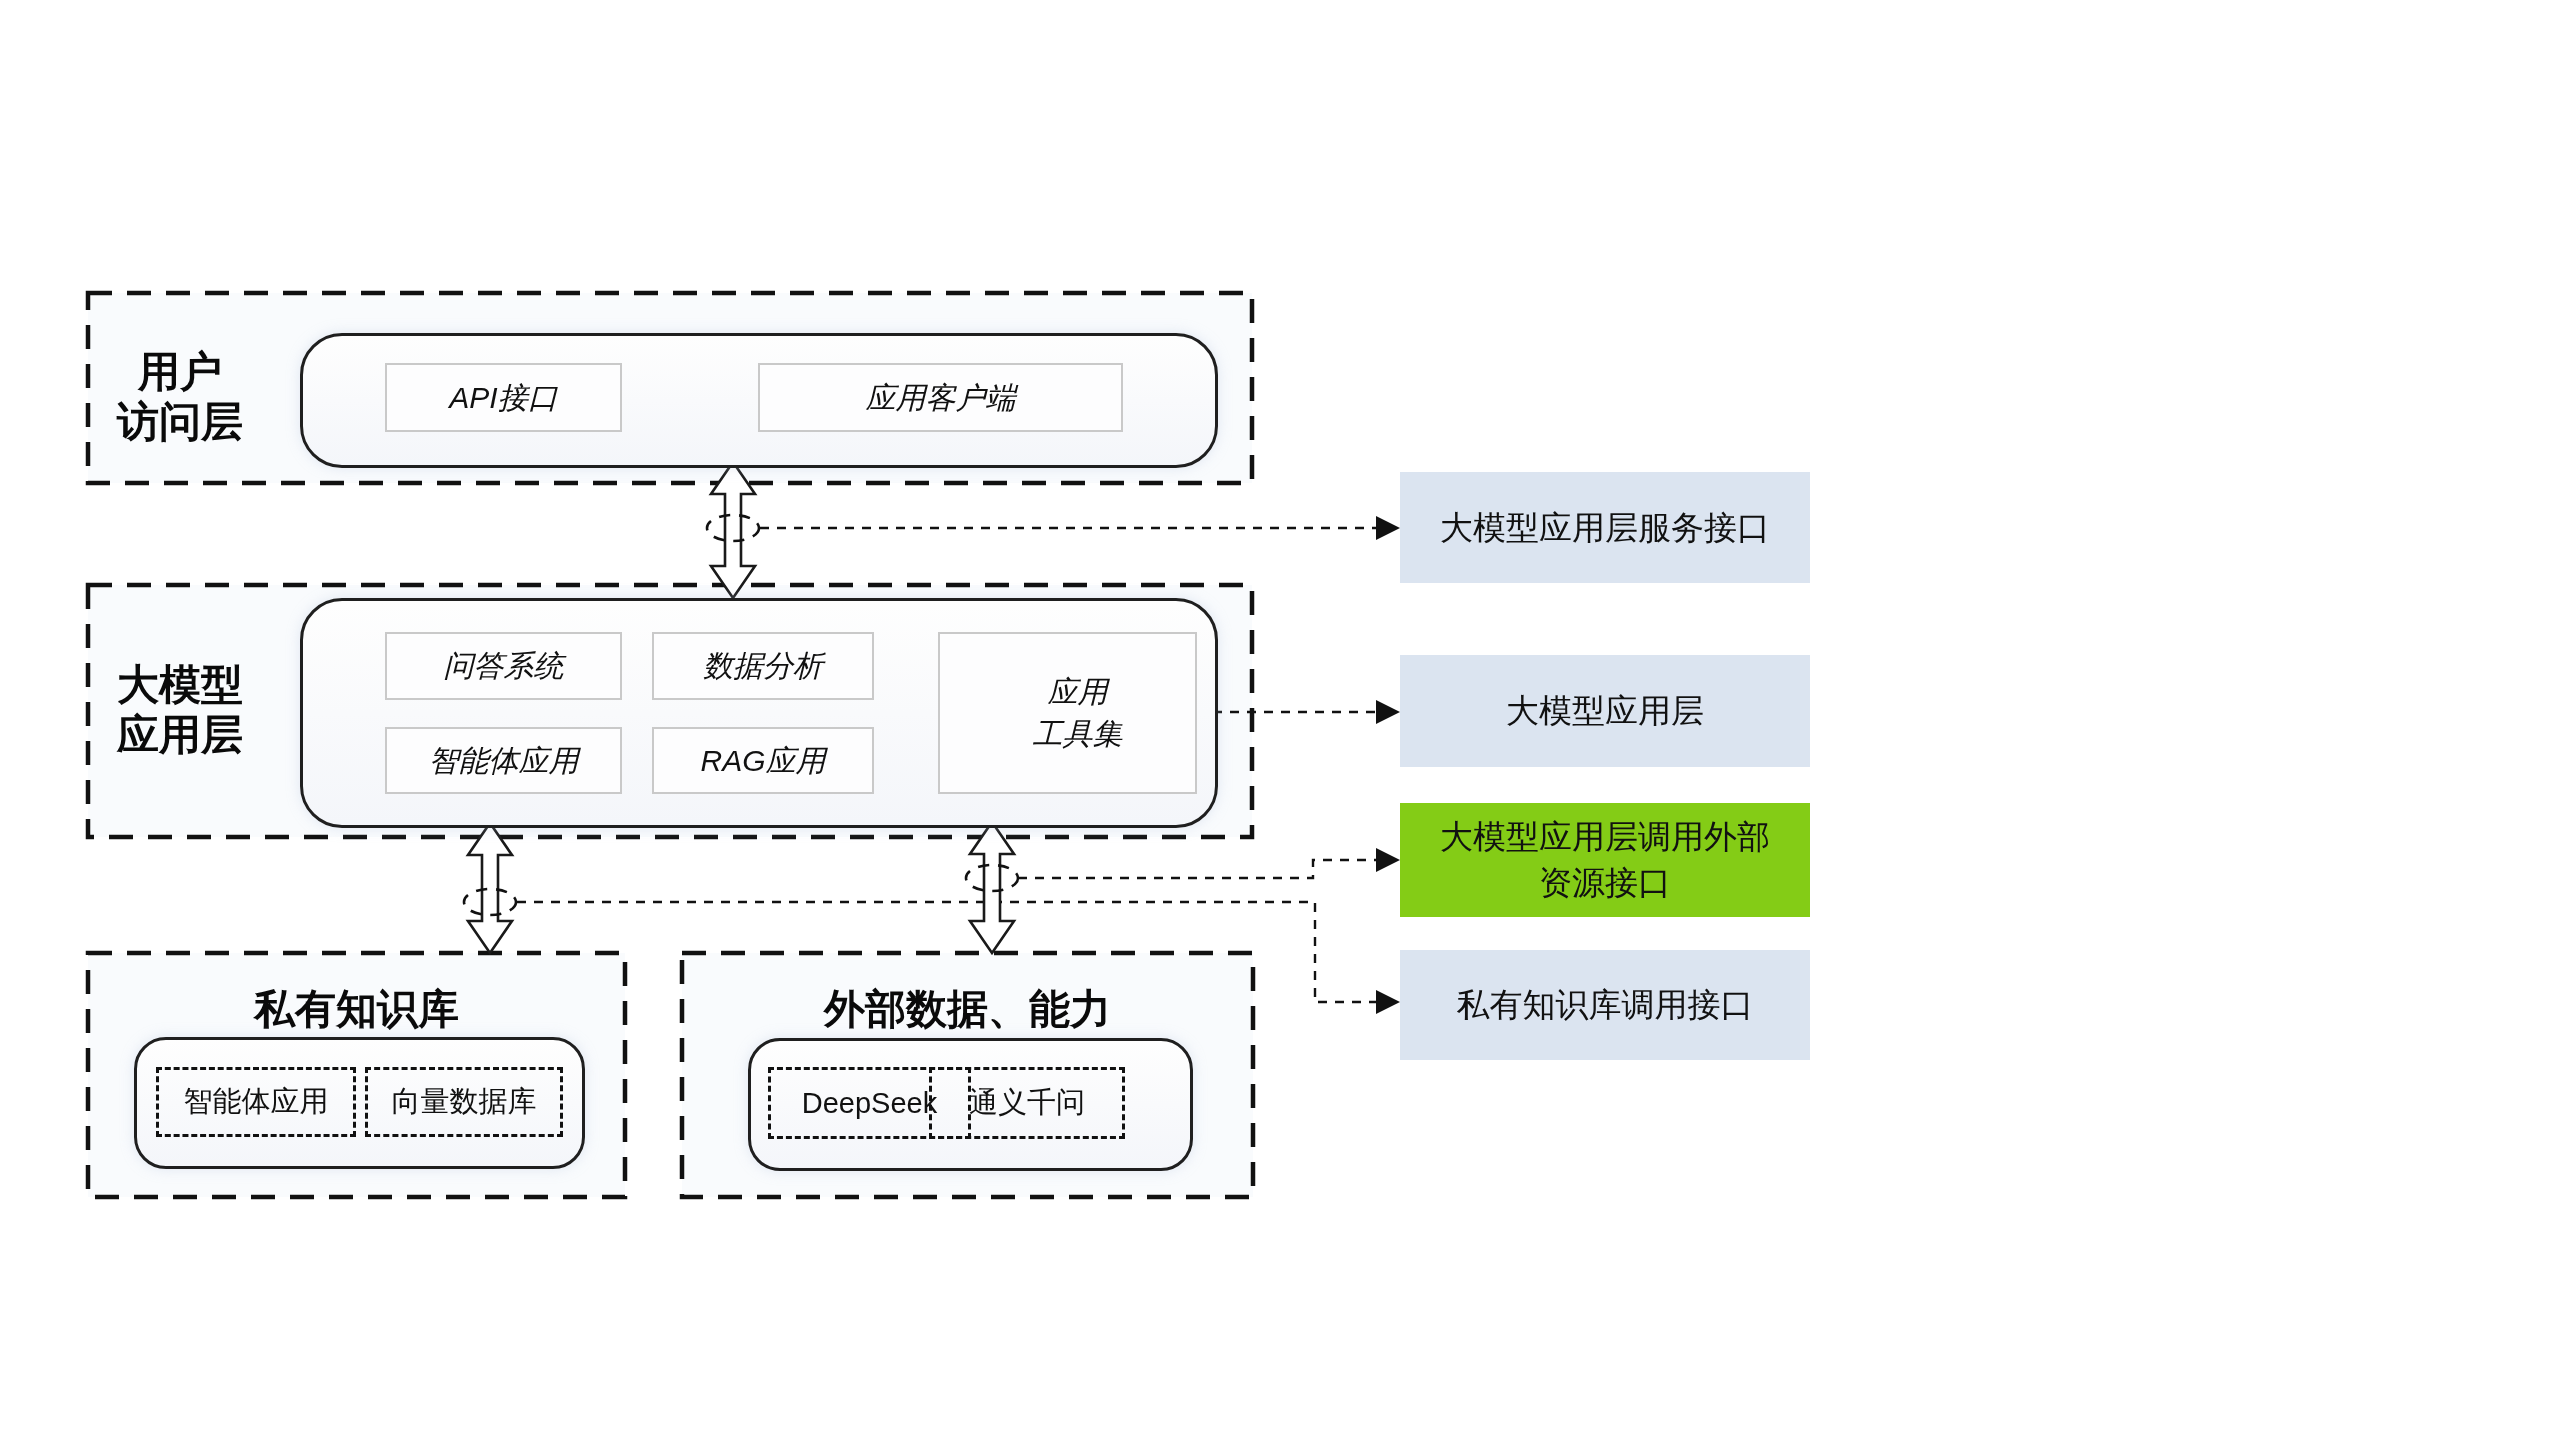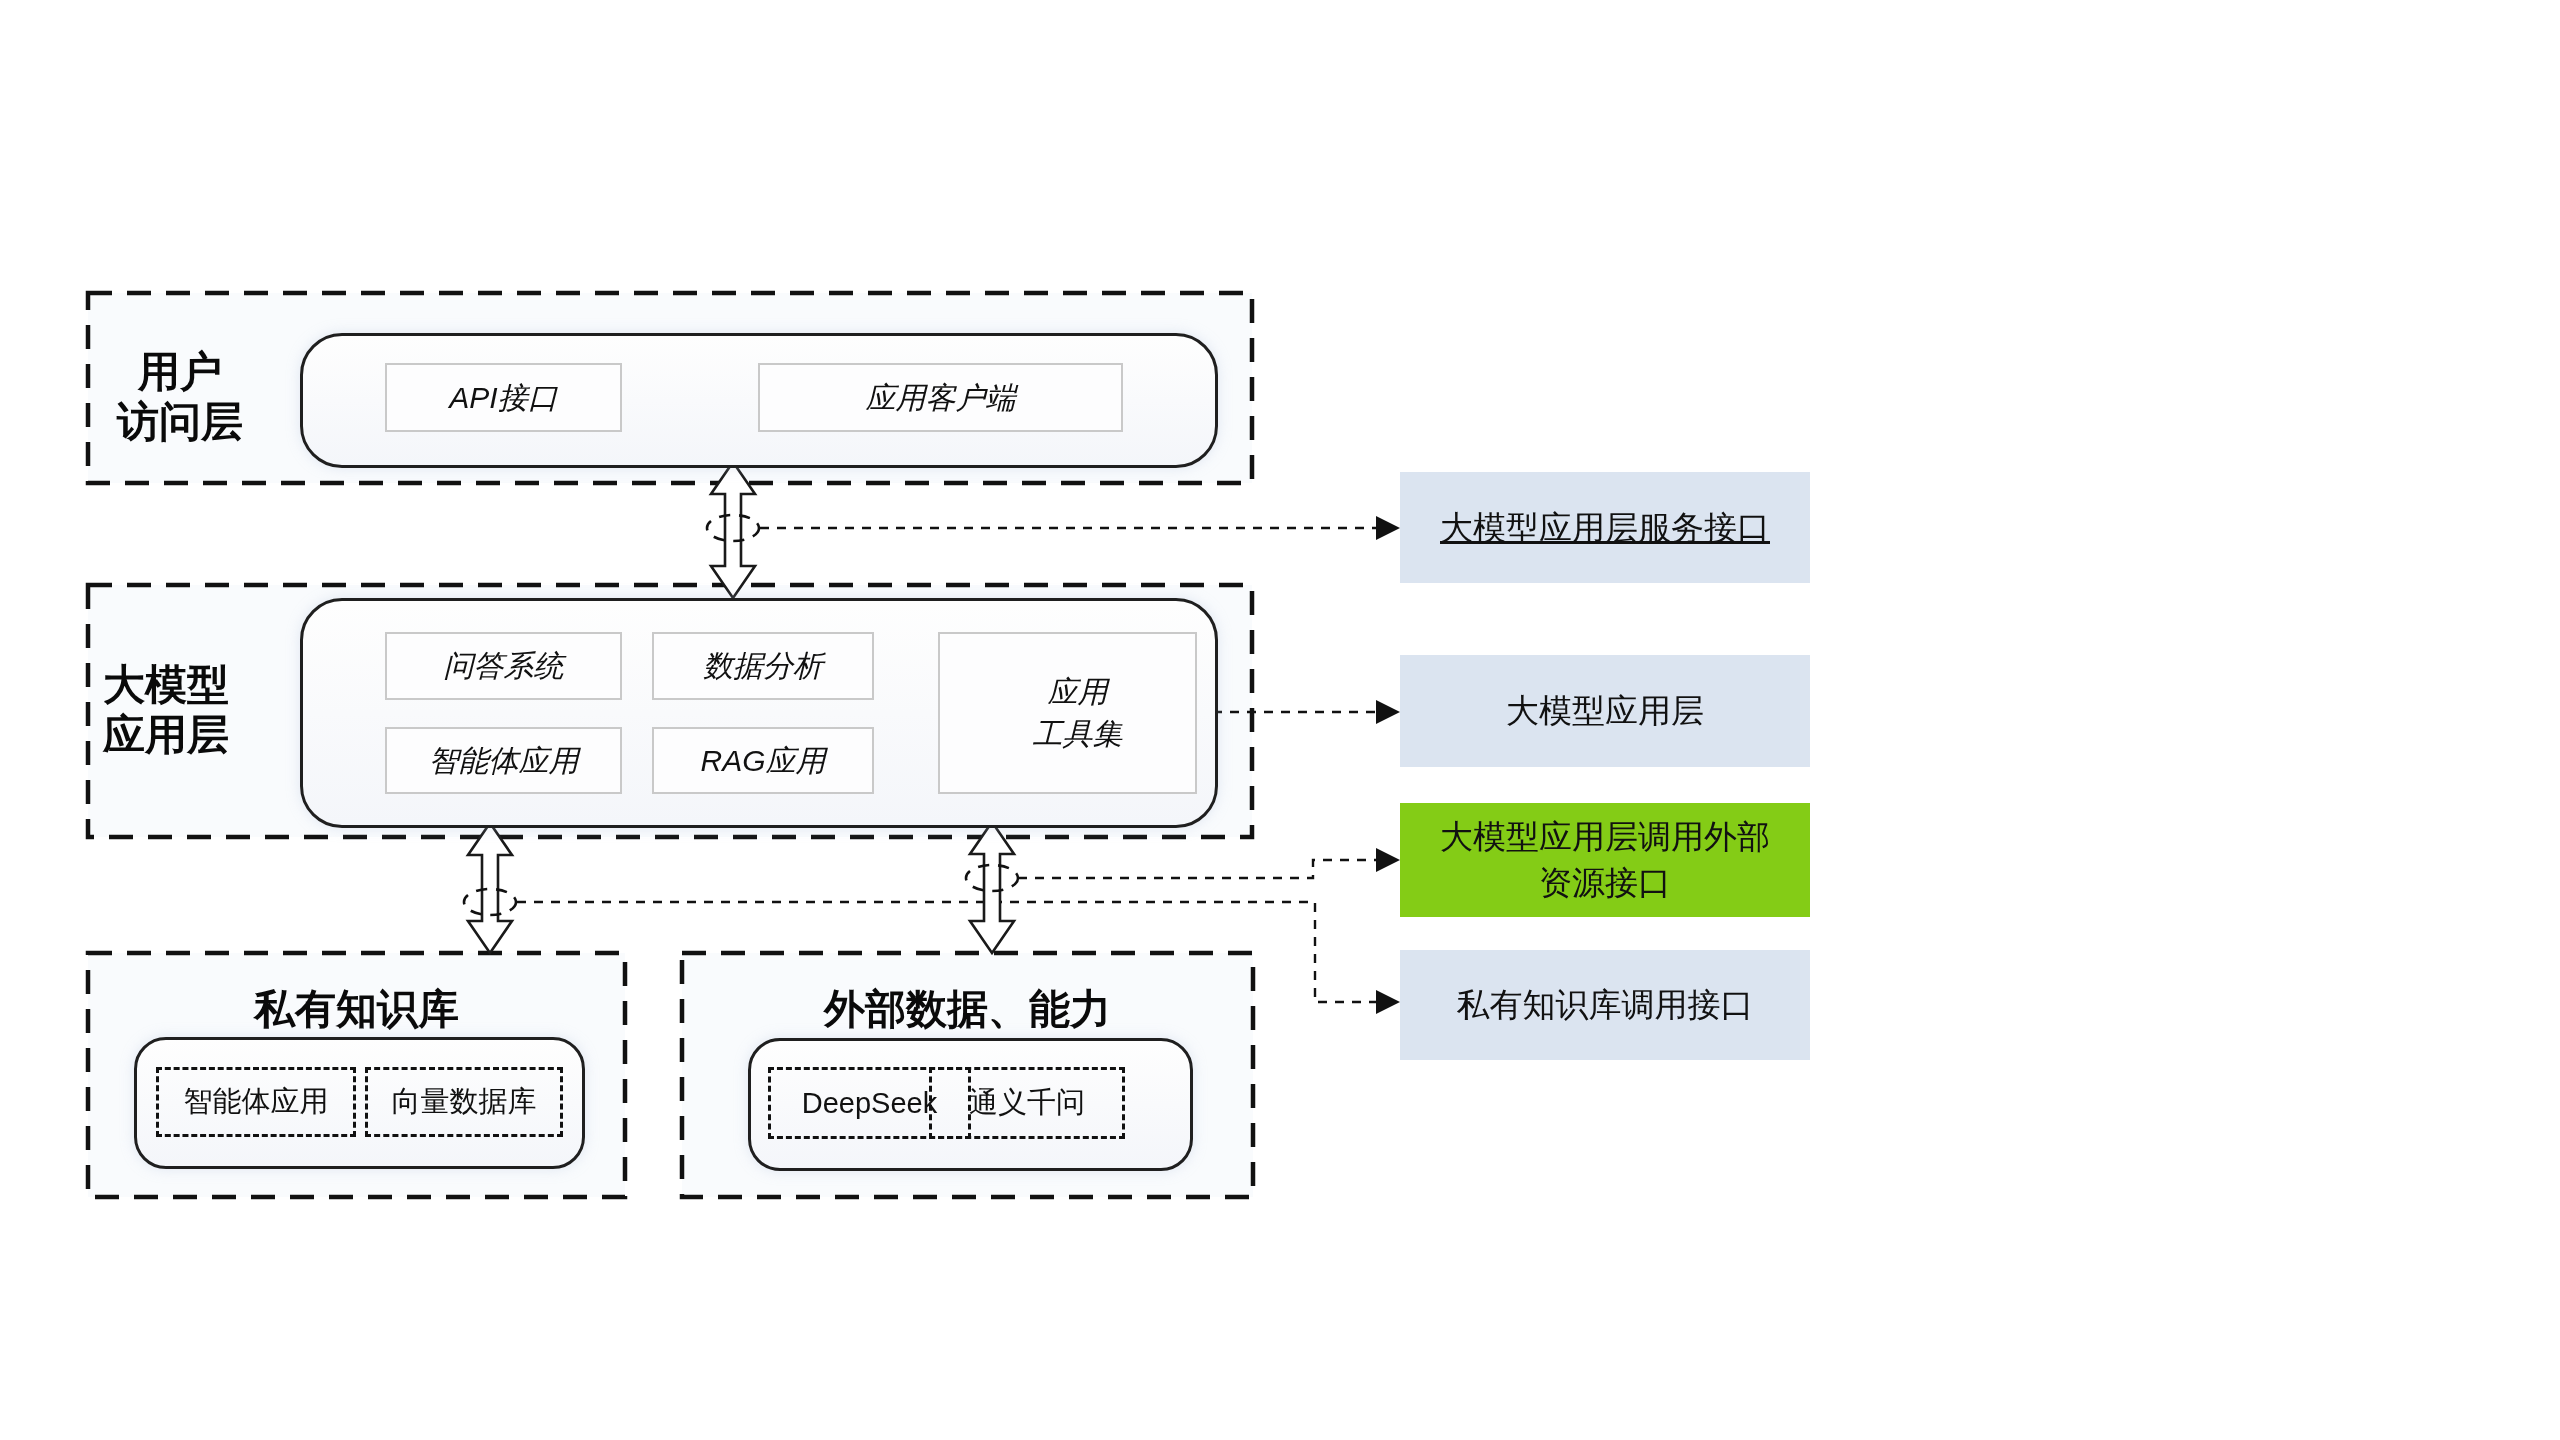--- a/index.html
+++ b/index.html
@@ -57,21 +57,21 @@
 
   <div class="blabel" style="left:66px;top:347px;width:228px;">
     <div>用户</div>
     <div>访问层</div>
   </div>
 
   <div class="round r40" style="left:300px;top:333px;width:912px;height:129px;"></div>
   <div class="gbox" style="left:385px;top:363px;width:233px;height:65px;">API接口</div>
   <div class="gbox" style="left:758px;top:363px;width:361px;height:65px;">应用客户端</div>
 
-  <div class="blabel" style="left:52px;top:660px;width:228px;">
+  <div class="blabel" style="left:66px;top:660px;width:228px;">
     <div>大模型</div>
     <div>应用层</div>
   </div>
 
   <div class="round r40" style="left:300px;top:598px;width:912px;height:224px;"></div>
   <div class="gbox" style="left:385px;top:632px;width:233px;height:64px;">问答系统</div>
   <div class="gbox" style="left:652px;top:632px;width:218px;height:64px;">数据分析</div>
   <div class="gbox" style="left:385px;top:727px;width:233px;height:63px;">智能体应用</div>
   <div class="gbox" style="left:652px;top:727px;width:218px;height:63px;">RAG应用</div>
   <div class="gbox" style="left:938px;top:632px;width:235px;height:158px;padding-left:20px;">
@@ -82,21 +82,21 @@
   <div class="title" style="left:88px;top:982px;width:537px;">私有知识库</div>
   <div class="round r30" style="left:134px;top:1037px;width:445px;height:126px;"></div>
   <div class="dbox" style="left:156px;top:1067px;width:194px;height:64px;">智能体应用</div>
   <div class="dbox" style="left:365px;top:1067px;width:192px;height:64px;">向量数据库</div>
 
   <div class="title" style="left:682px;top:982px;width:571px;">外部数据、能力</div>
   <div class="round r30" style="left:748px;top:1038px;width:439px;height:127px;"></div>
   <div class="dbox" style="left:768px;top:1067px;width:197px;height:66px;">DeepSeek</div>
   <div class="dbox" style="left:929px;top:1067px;width:190px;height:66px;">通义千问</div>
 
-  <div class="ann" style="left: 1400px; top: 472px; width: 410px; height: 111px; background: rgb(219, 228, 240); text-decoration: underline;" title="大模型应用层服务接口">
+  <div class="ann" style="left: 1400px; top: 472px; width: 410px; height: 111px; background: rgb(219, 228, 240);" title="大模型应用层服务接口">
     <span>大模型应用层服务接口</span>
   </div>
 
   <div class="ann" style="left: 1400px; top: 655px; width: 410px; height: 112px; background: rgb(219, 228, 240);">
     <span>大模型应用层</span>
   </div>
 
   <div class="ann" style="left: 1400px; top: 803px; width: 410px; height: 114px; background: #84cc16;">
     <span>大模型应用层调用外部</span>
     <span>资源接口</span>

